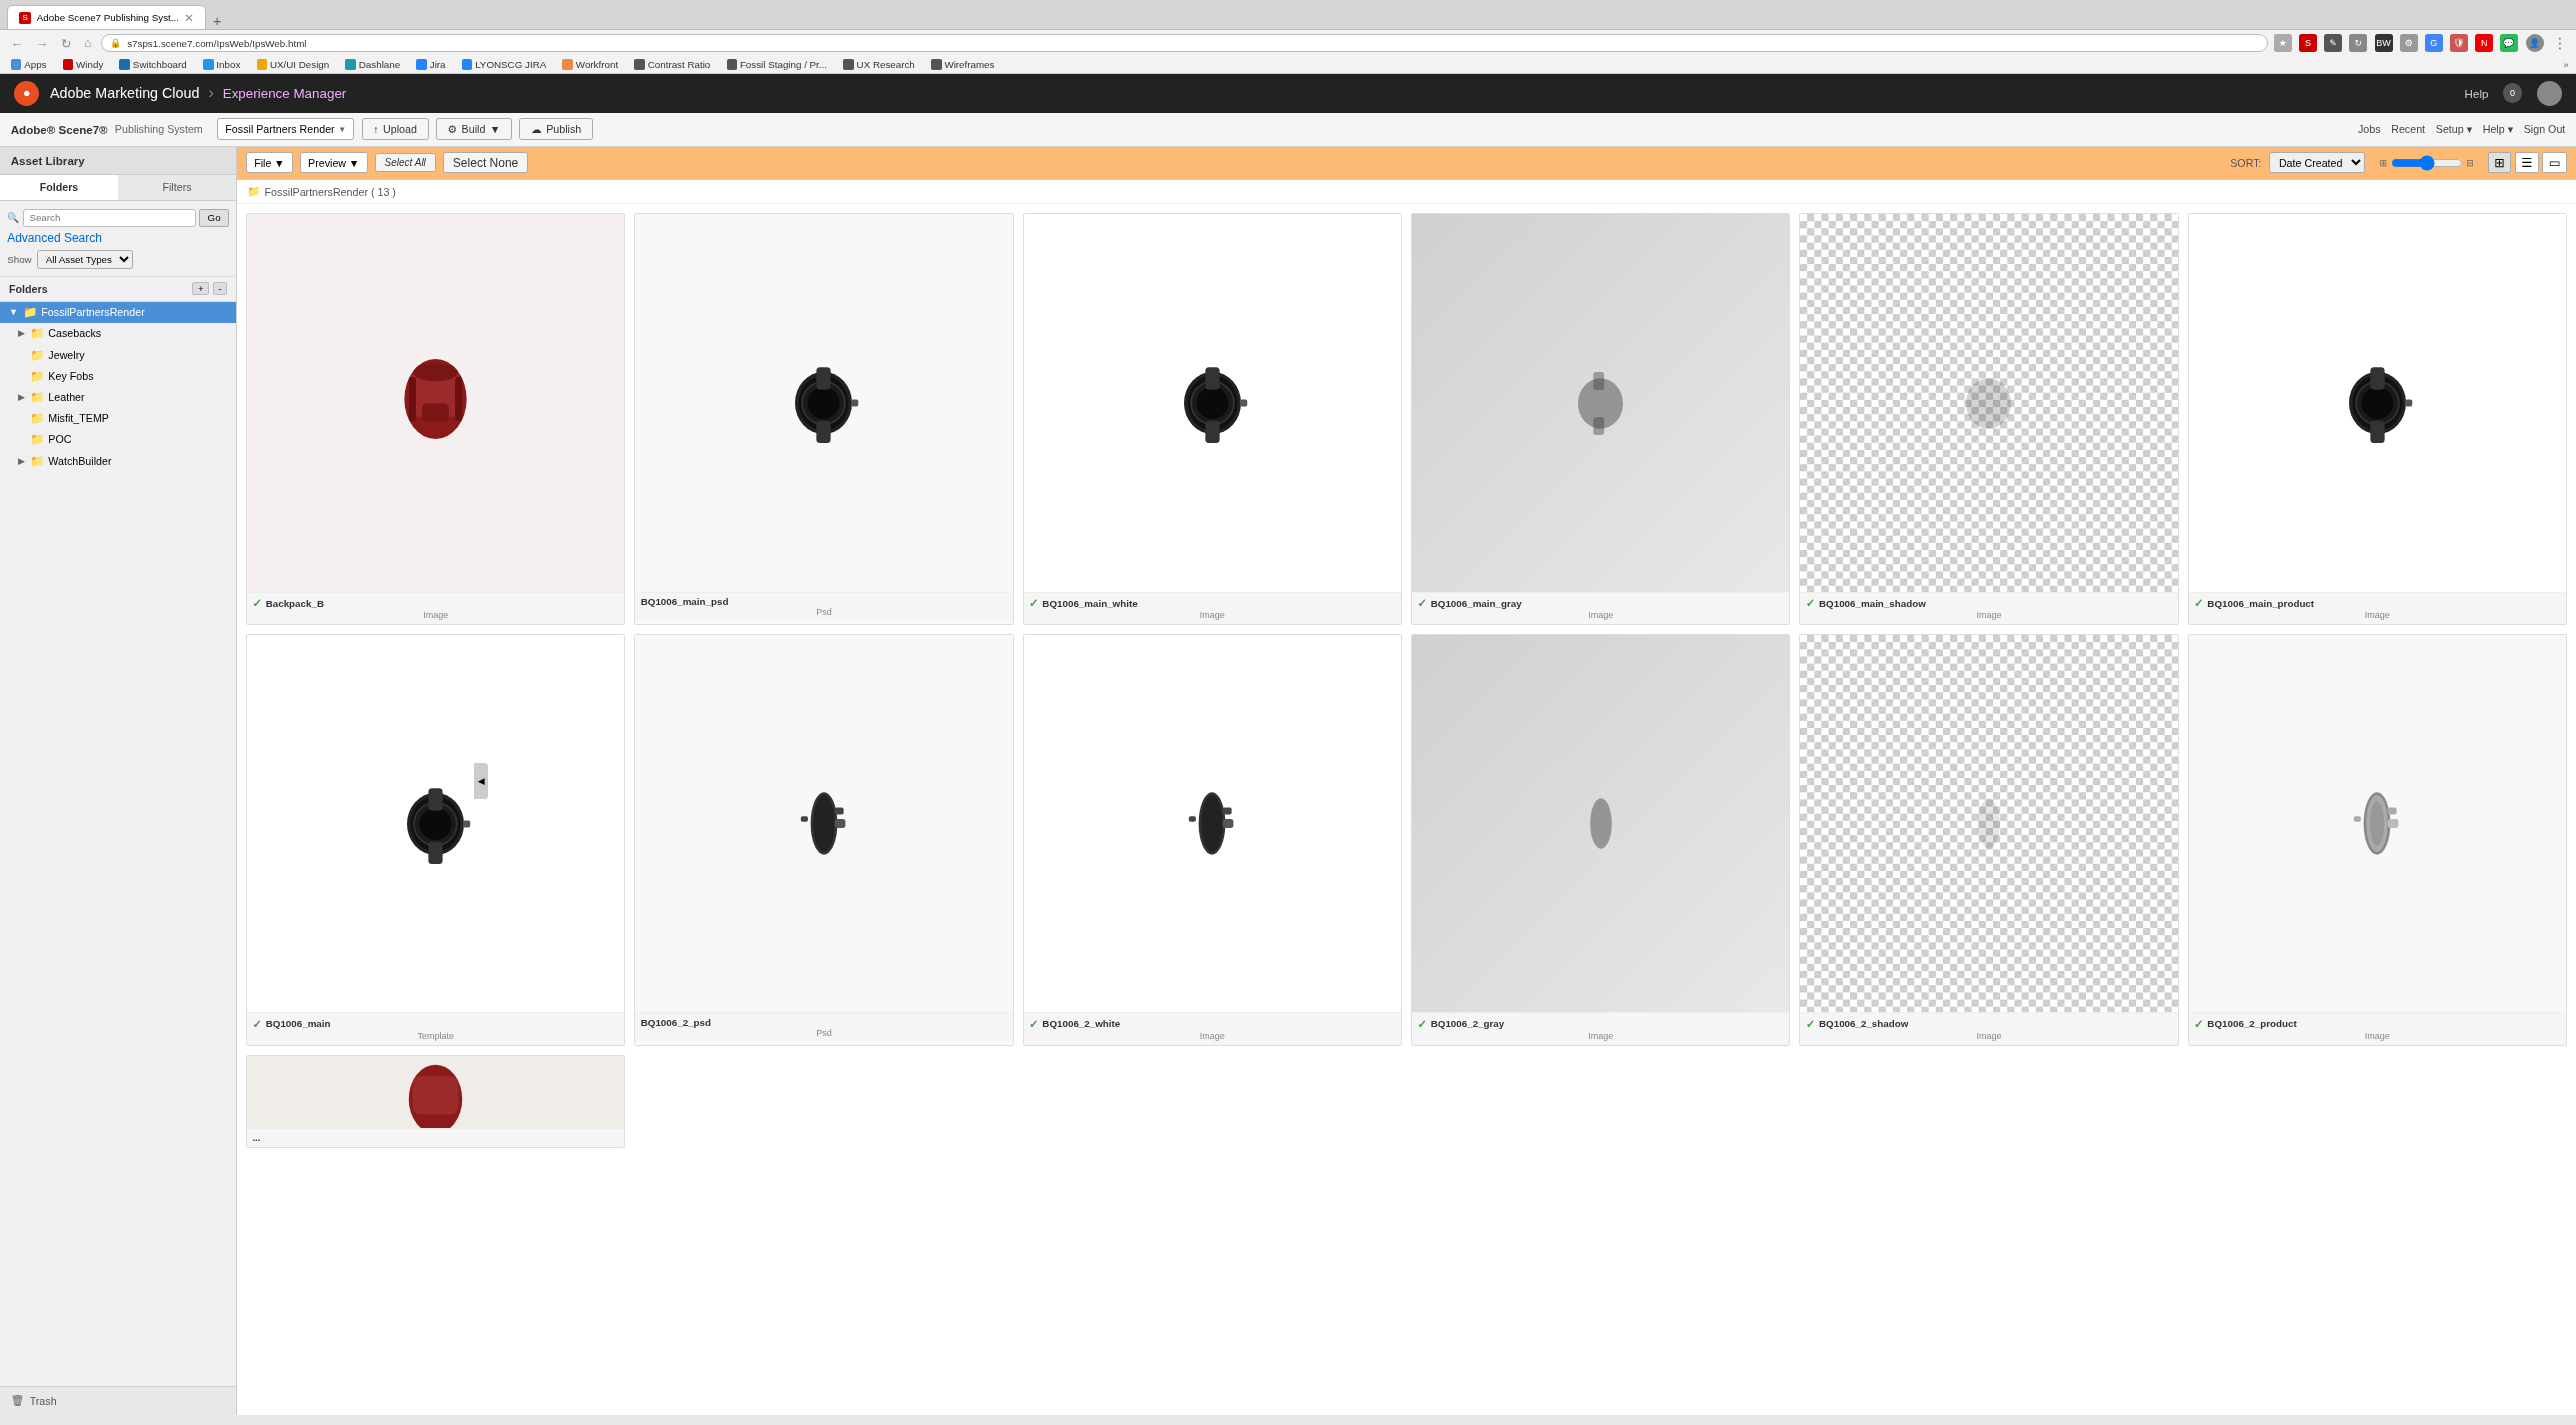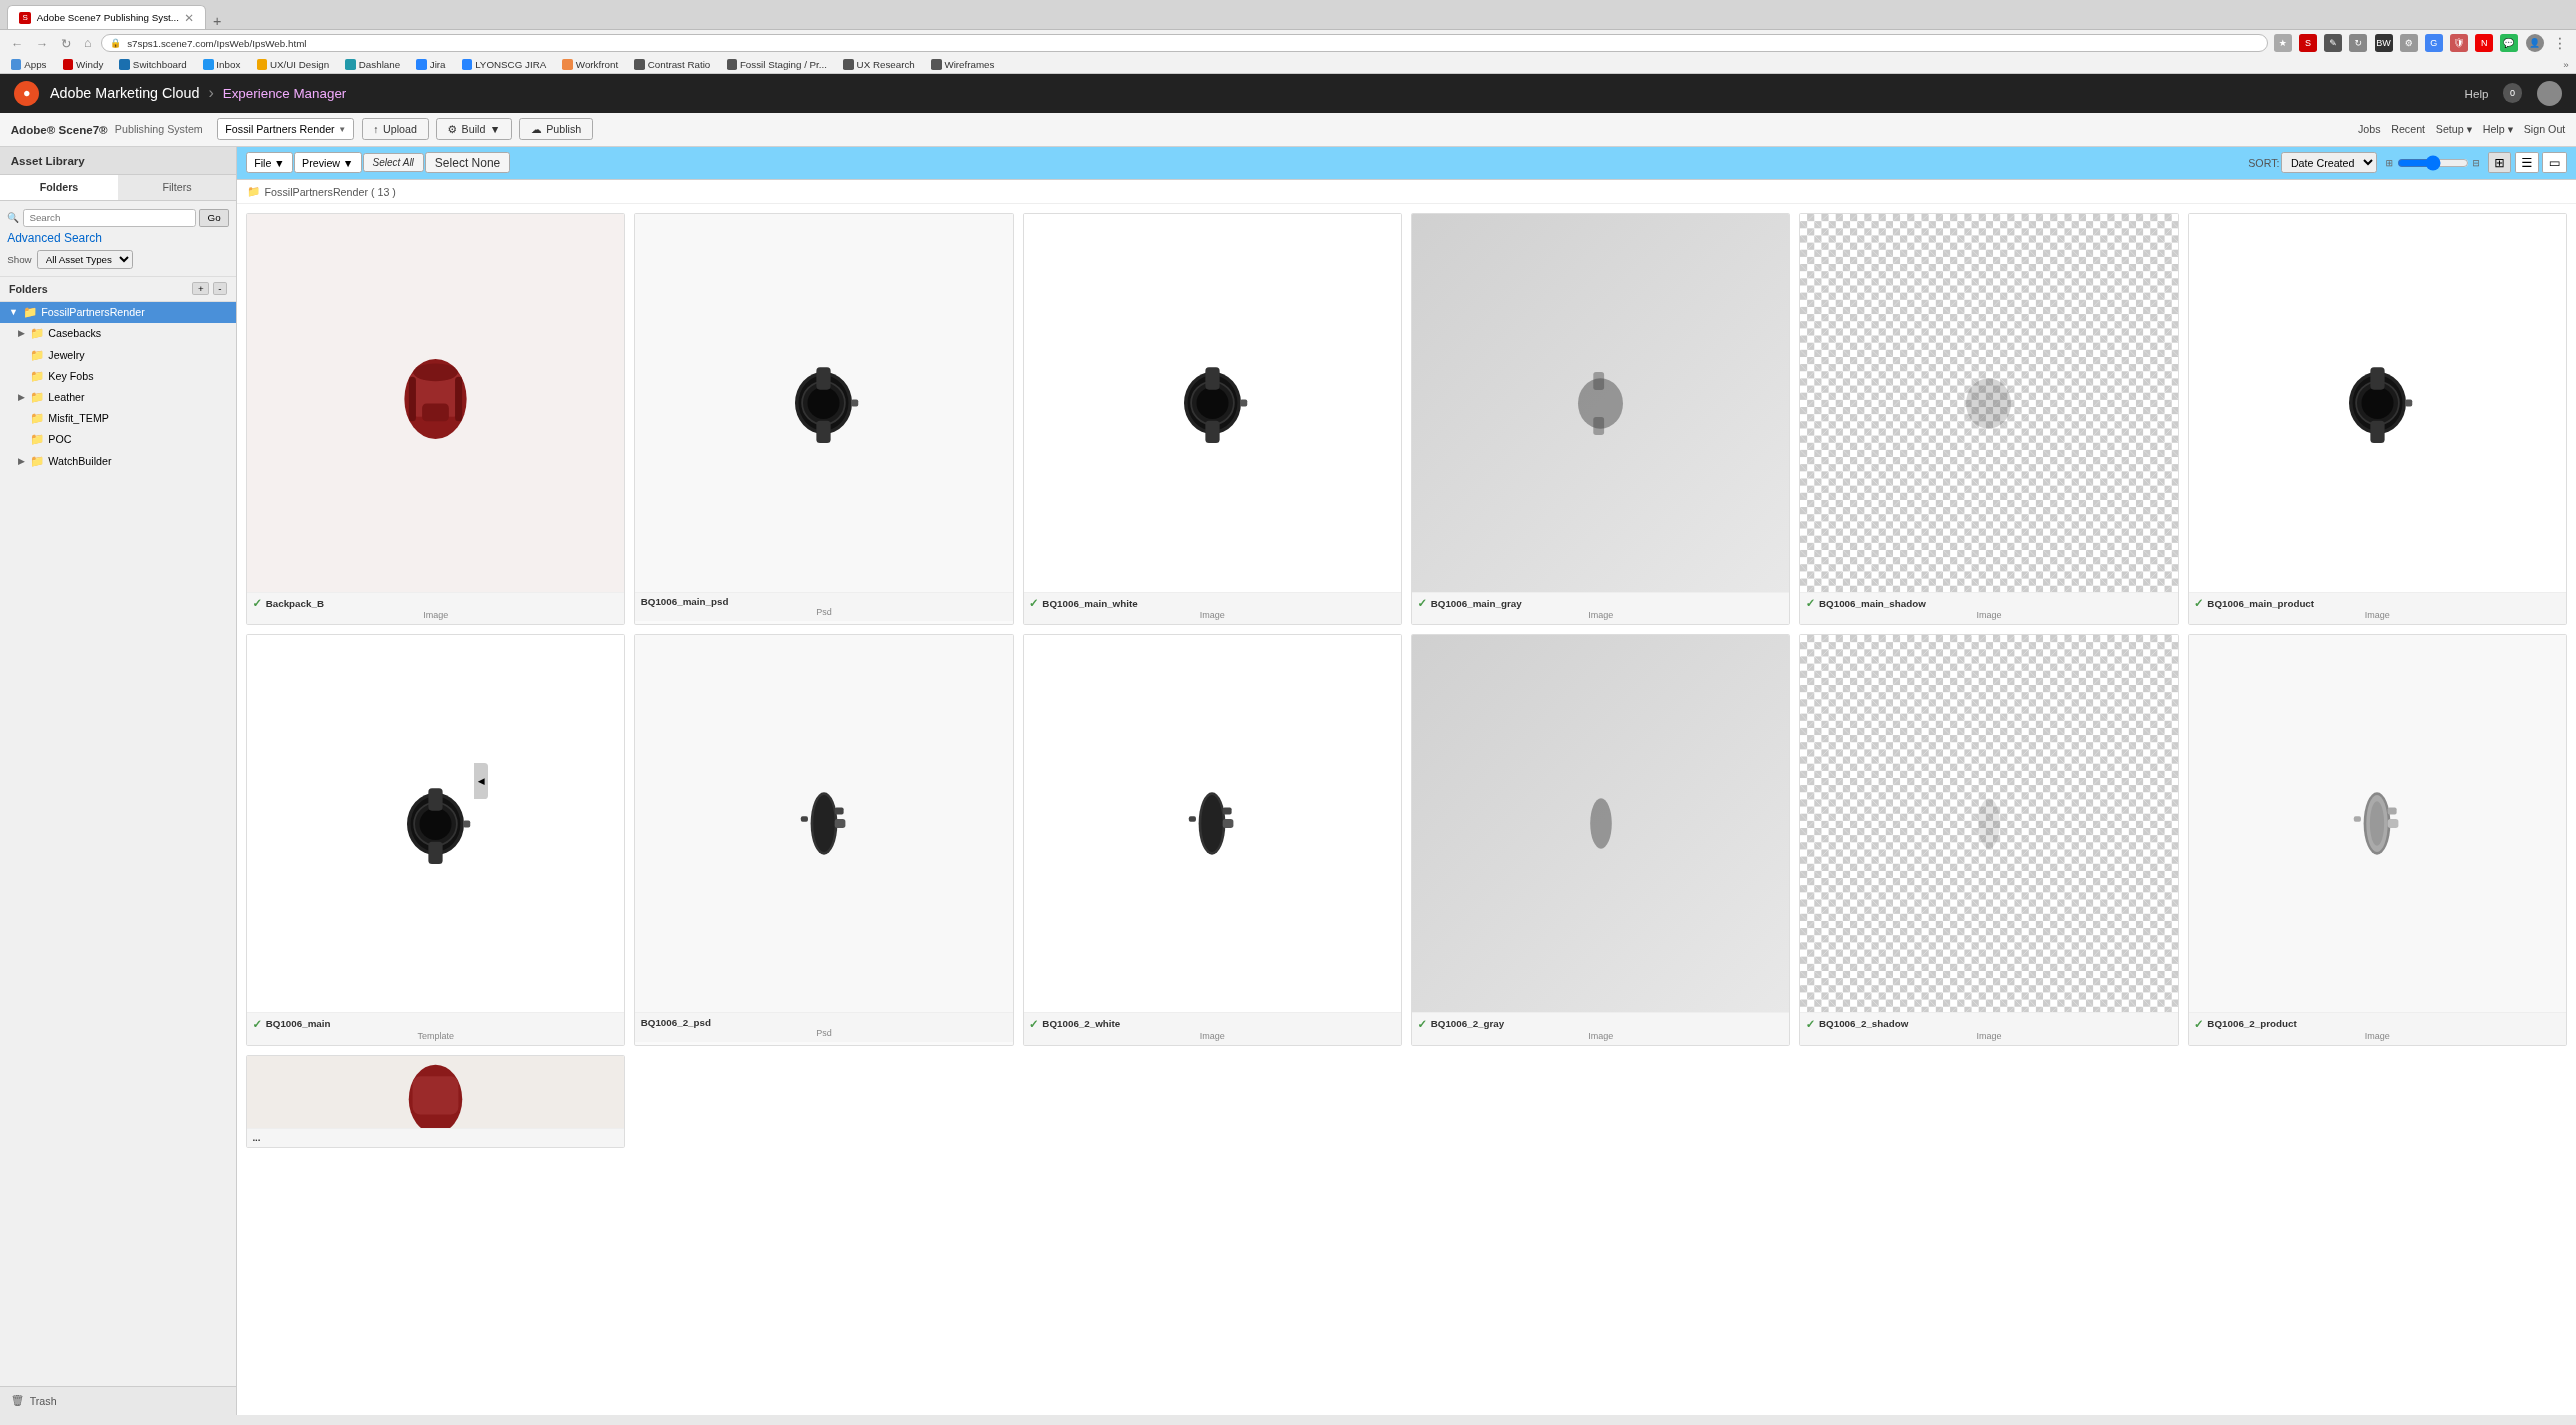--- a/index.html
+++ b/index.html
@@ -78,21 +78,21 @@
     .folder-indent-1 { padding-left: 18px; }
     .folder-icon { font-size: 11.6px; color: #f0a500; }
     .folder-expand { font-size: 9px; color: #666; margin-right: 1.8px; }
     .folder-item.selected .folder-expand { color: #fff; }
 
     .sidebar-trash { padding: 7.2px 10.7px; border-top: 0.9px solid #ccc; display: flex; align-items: center; gap: 5.4px; font-size: 10.7px; color: #555; cursor: pointer; background: #e8e8e8; }
     .sidebar-collapse { position: absolute; left: 237px; top: 50%; transform: translateY(-50%); z-index: 10; background: #ccc; width: 14.3px; height: 36px; display: flex; align-items: center; justify-content: center; cursor: pointer; border-radius: 0 3.6px 3.6px 0; font-size: 9px; }
 
     
     .content-area { flex: 1; display: flex; flex-direction: column; overflow: hidden; background: #fff; }
-    .content-toolbar { background: #7dd3fc; border-bottom: 0.9px solid #ccc; padding: 5.4px 9px; display: flex; align-items: center; gap: 1px; }
+    .content-toolbar { background: #fdba74; border-bottom: 0.9px solid #ccc; padding: 5.4px 9px; display: flex; align-items: center; gap: 7px; }
     .toolbar-file-btn { border: 0.9px solid #aaa; border-radius: 2.7px; padding: 3.6px 7.2px; font-size: 10.7px; cursor: pointer; background: #fff; display: flex; align-items: center; gap: 2.7px; }
     .content-path { padding: 5.4px 10.7px; font-size: 10.7px; color: #555; border-bottom: 0.9px solid #eee; display: flex; align-items: center; gap: 3.6px; }
     .folder-path-icon { color: #f0a500; }
 
     .sort-label { margin-left: auto; font-size: 10.7px; color: #555; }
     .sort-select { border: 0.9px solid #aaa; border-radius: 2.7px; padding: 2.7px 5.4px; font-size: 10.7px; }
 
     .view-icons { display: flex; gap: 3.6px; margin-left: 7.2px; align-items: center; }
     .view-icon { border: 0.9px solid #aaa; border-radius: 1.8px; padding: 1.8px 5.4px; cursor: pointer; background: #fff; font-size: 12.5px; }
     .view-icon.active { background: #e0e0e0; }

